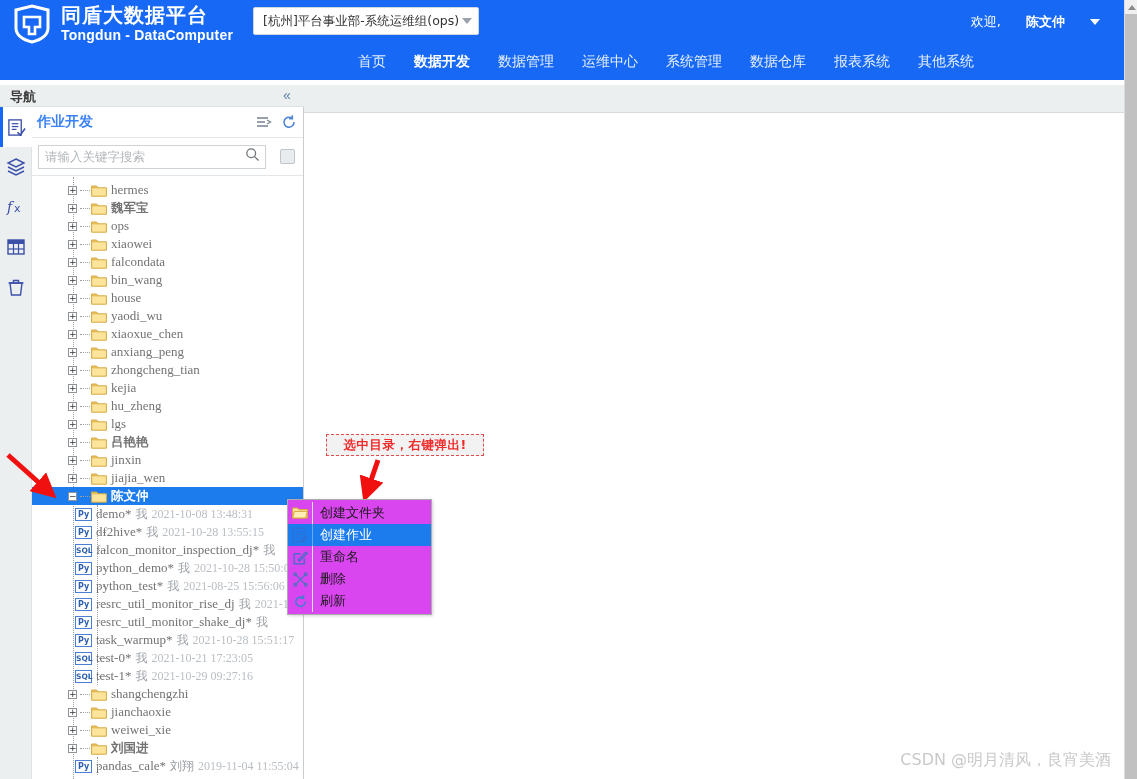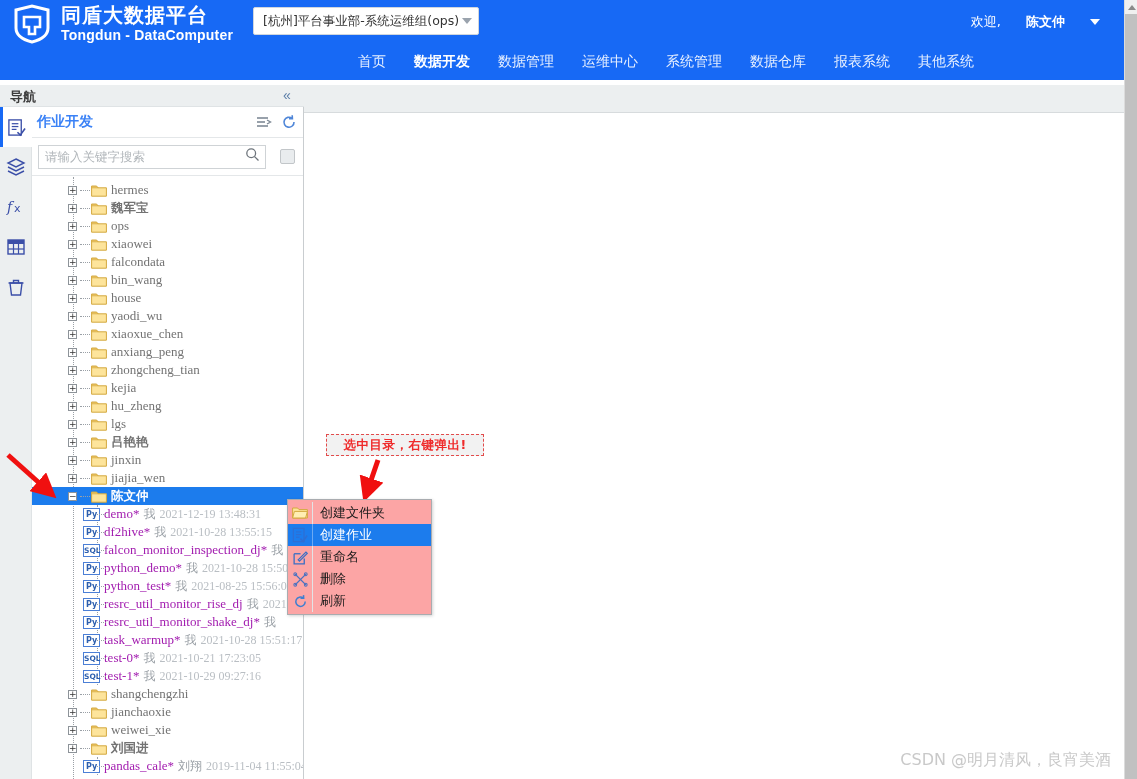--- a/index.html
+++ b/index.html
@@ -160,51 +160,51 @@
     width: 10px; height: 1px; border-top: 1px dotted #9aa0a6; flex: none;
     margin-right: 1px;
   }
   .folder { width: 16px; height: 13px; flex: none; margin-right: 4px; position: relative; z-index: 2;}
   .tlabel { font-size: 13px; color: #737373; }
   .tlabel.cjk { font-family: "DejaVu Sans", sans-serif; font-size: 12.5px; font-weight: bold;}
 
   
   .tleaf {
     position: relative; height: 18px; display: flex; align-items: center;
-    white-space: nowrap; padding-left: 36px; cursor: pointer;
+    white-space: nowrap; padding-left: 28px; cursor: pointer;
   }
   .leafdash {
     position: absolute; left: 65px; top: 9px; width: 9px;
     border-top: 1px dotted #9aa0a6;
   }
   .ftag {
     width: 17px; height: 13px; border: 1px solid #4b7fd6; color: #2d5fae;
     font-size: 8px; line-height: 11px; text-align: center; font-weight: bold;
     background: #fff; flex: none; margin-right: 4px; margin-left: 15px;
     font-family: "DejaVu Sans", sans-serif;
   }
   .ftag.sql { font-size: 7.5px; }
-  .fname { font-size: 13px; color: #a21caf; }
+  .fname { font-size: 13px; color: #737373; }
   .fowner { font-size: 12px; color: #9aa0a6; margin-left: 4px; font-family: "DejaVu Sans", sans-serif;}
   .fdate { font-size: 12px; color: #b9bec3; margin-left: 4px; }
 
   
   .tabbar {
     position: absolute; left: 304px; top: 85px; width: 820px; height: 28px;
     background: #eceff0; border-bottom: 1px solid #d7dbdd;
   }
   .canvas {
     position: absolute; left: 304px; top: 113px; width: 820px; height: 666px;
     background: #ffffff;
   }
 
   
   .ctxmenu {
     position: absolute; left: 287px; top: 499px; width: 145px;
-    background: #fca5a5; border: 1px solid #a9acb0;
+    background: #d946ef; border: 1px solid #a9acb0;
     box-shadow: 1px 1px 3px rgba(0,0,0,.18); z-index: 40;
     padding: 2px 0;
   }
   .ctxitem {
     height: 22px; display: flex; align-items: center; cursor: pointer;
     font-size: 13px; color: #1a1a1a; font-family: "DejaVu Sans", sans-serif;
   }
   .ctxitem.active { background: #1c7ced; color: #ffffff; }
   .ctxicon {
     width: 24px; flex: none; display: flex; align-items: center; justify-content: center;
@@ -533,21 +533,21 @@
           </svg>
           <span class="tlabel cjk">陈文仲</span>
         </div>
         <div style="position: relative;">
           <div class="tguide2"></div>
           <div class="tleaf">
             <div class="leafdash"></div>
             <div class="ftag">Py</div>
             <span class="fname">demo*</span>
             <span class="fowner">我</span>
-            <span class="fdate">2021-12-19 13:48:31</span>
+            <span class="fdate">2021-10-08 13:48:31</span>
           </div>
           <div class="tleaf">
             <div class="leafdash"></div>
             <div class="ftag">Py</div>
             <span class="fname">df2hive*</span>
             <span class="fowner">我</span>
             <span class="fdate">2021-10-28 13:55:15</span>
           </div>
           <div class="tleaf">
             <div class="leafdash"></div>

